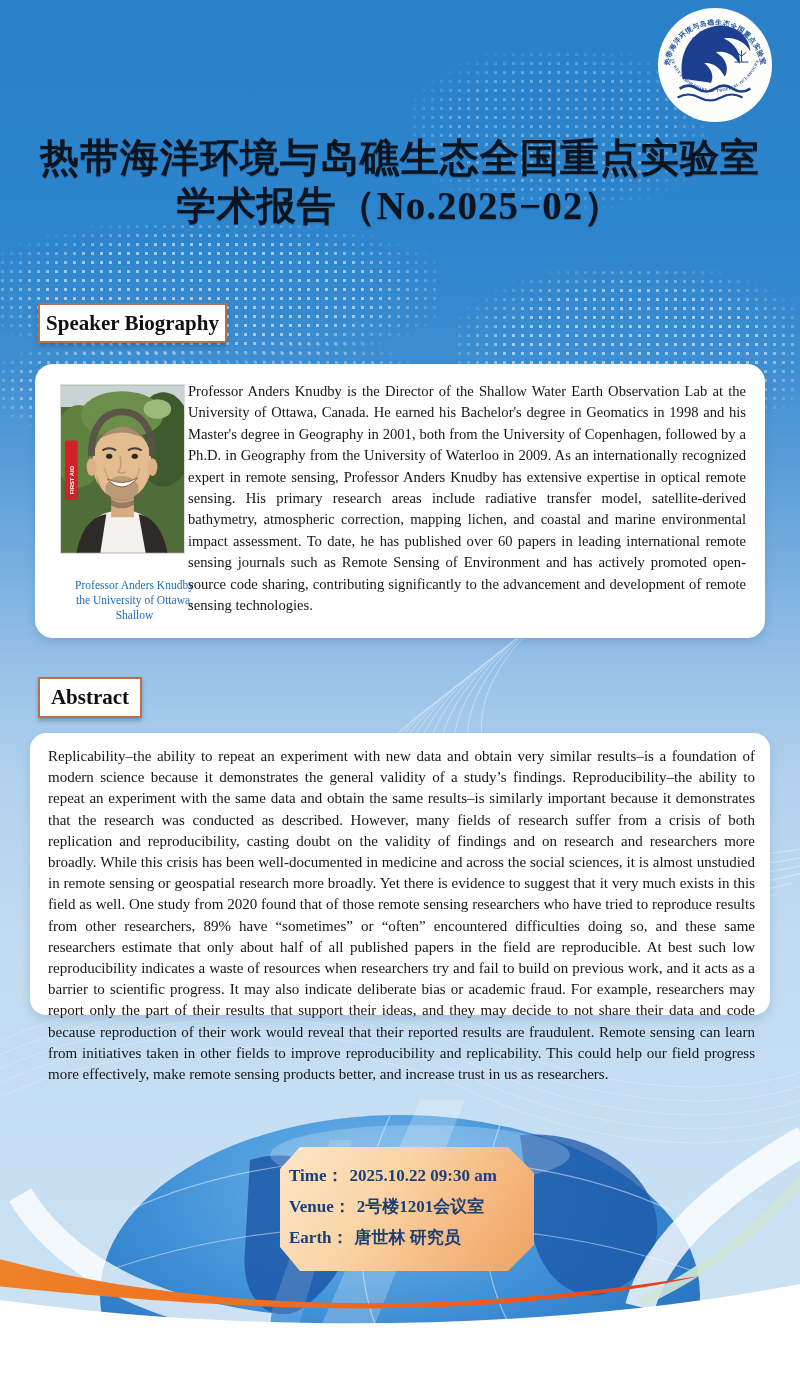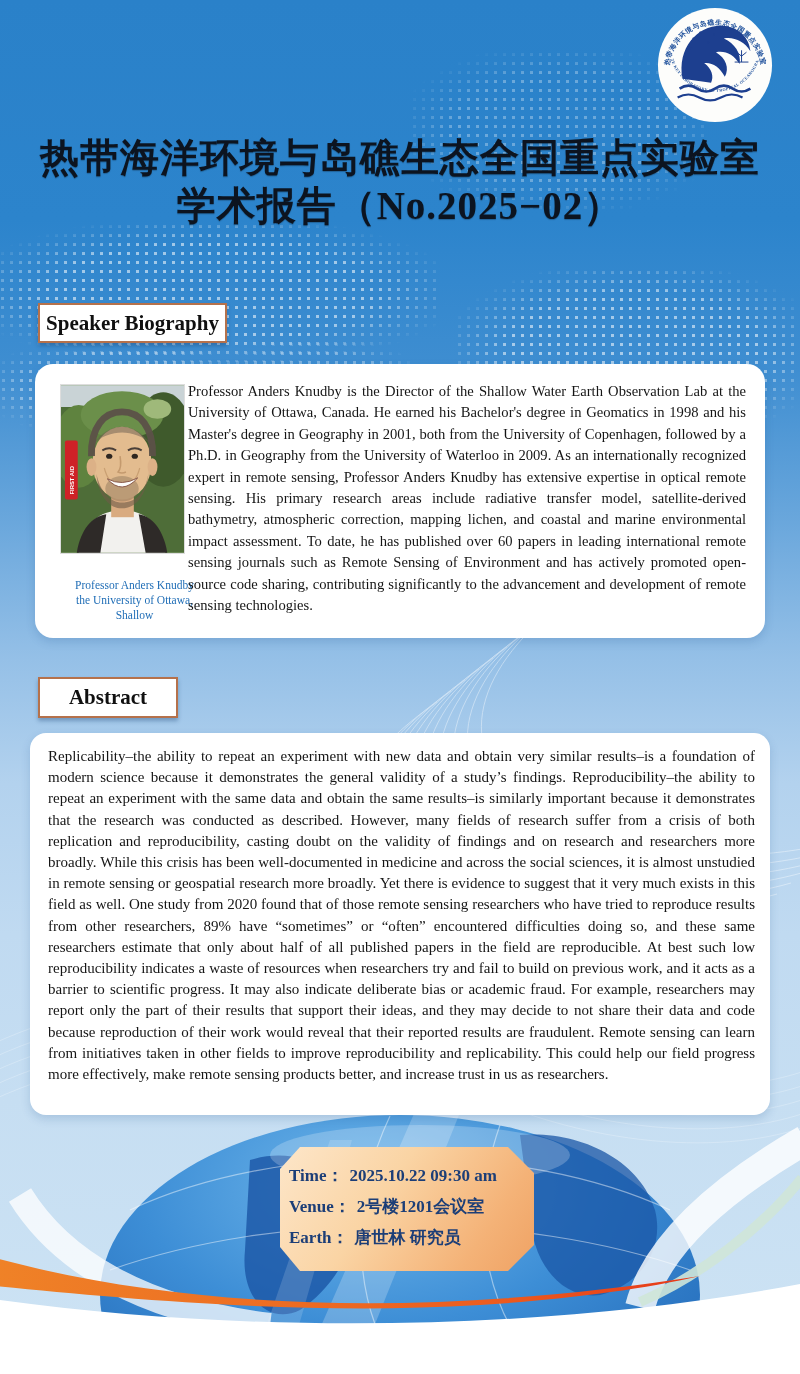--- a/index.html
+++ b/index.html
@@ -44,26 +44,26 @@
   }
 
   
   .label-box {
     position:absolute; background:#fff; border:2px solid #b5714b;
     box-shadow:0 3px 4px rgba(20,60,110,.35);
     display:flex; align-items:center; justify-content:center;
     font-weight:bold; font-size:21px; color:#101010;
   }
   .speaker-label { left:38px; top:303px; width:189px; height:40px; }
-  .abstract-label { left:38px; top:677px; width:140px; height:41px; }
+  .abstract-label { left:38px; top:677px; width:104px; height:41px; }
 
   
   .card { position:absolute; background:#fff; box-shadow:0 4px 10px rgba(30,80,140,.18); }
   .bio-card { left:35px; top:364px; width:730px; height:274px; border-radius:18px; }
-  .abstract-card { left:30px; top:733px; width:740px; height:382px; border-radius:16px; }
+  .abstract-card { left:30px; top:733px; width:740px; height:282px; border-radius:16px; }
 
   .photo { position:absolute; left:25px; top:20px; width:125px; height:170px; border:1px solid #ddd; background:#9db58a; }
   .photo svg { display:block; }
   .photo-caption {
     position:absolute; left:0; top:193px; width:175px; text-align:center;
     color:#1f6db6; font-weight:normal; font-size:11.5px; line-height:15px;
   }
   .bio-text {
     position:absolute; left:153px; top:17px; width:558px;
     font-size:14.6px; line-height:21.4px; text-align:justify; color:#151515;

